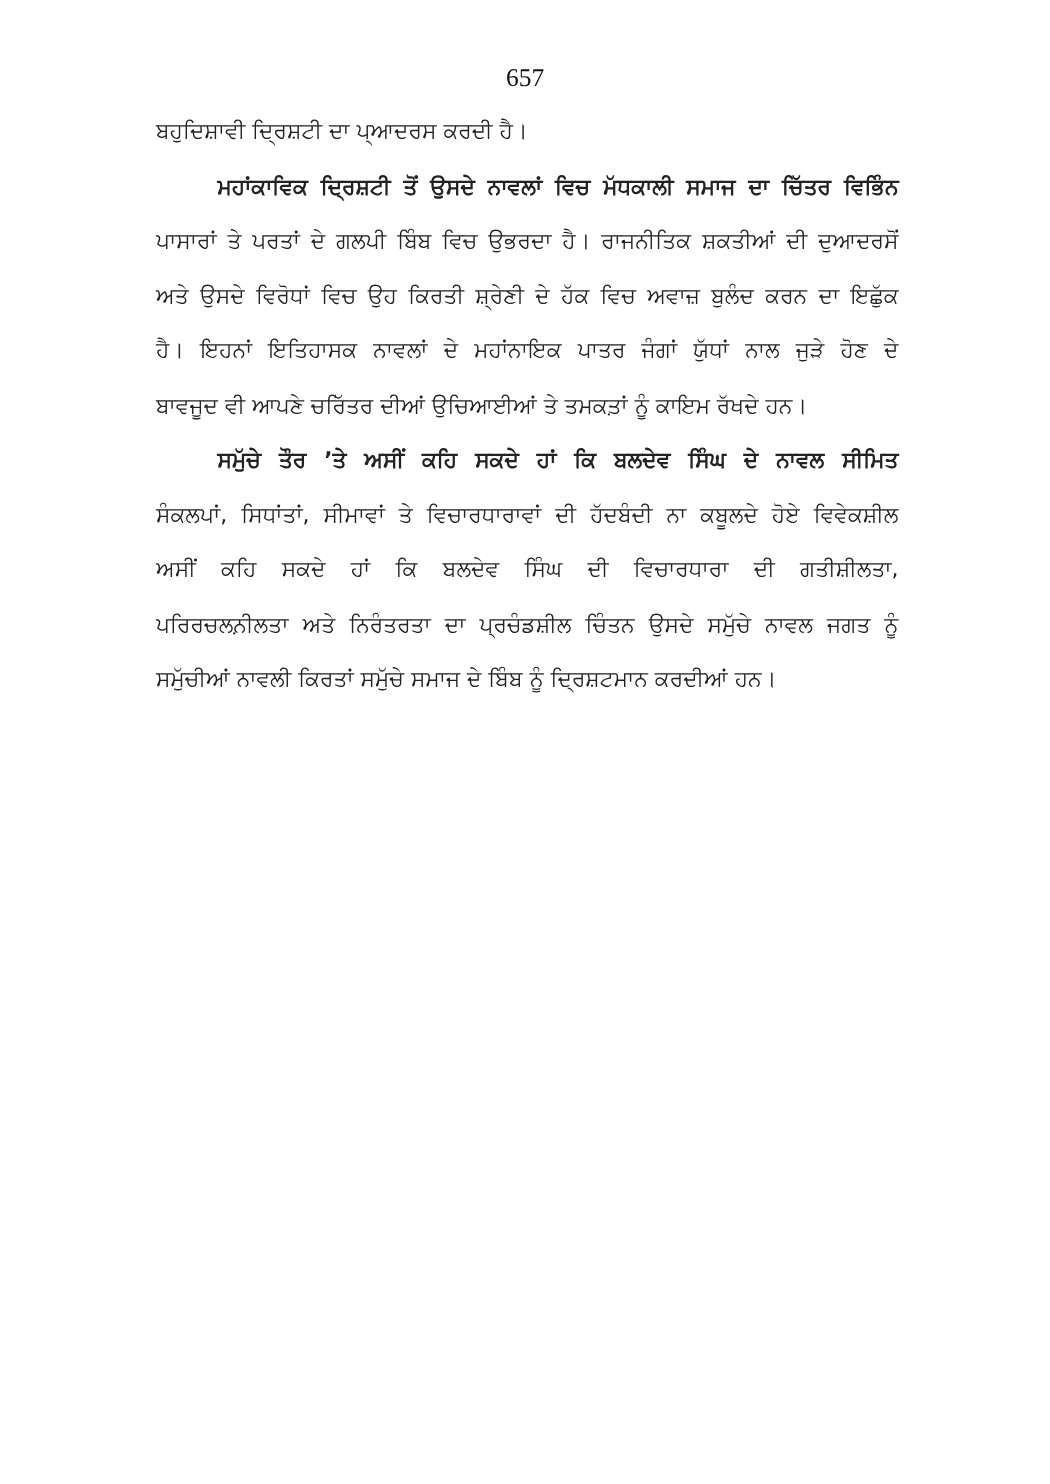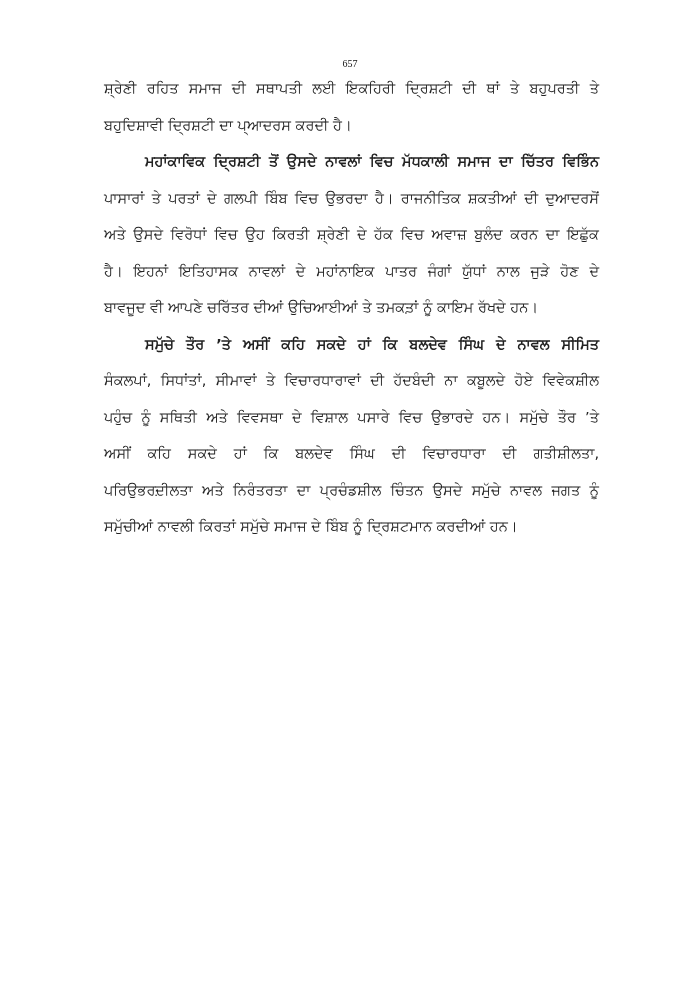--- a/index.html
+++ b/index.html
@@ -9,26 +9,26 @@
     }
     body {
       width: 700px;
       height: 989px;
       position: relative;
       overflow: hidden;
       color: #1a1a1a;
     }
     .page-number {
       position: absolute;
-      top: 58px;
+      top: 42px;
       left: 0;
       width: 700px;
       text-align: center;
       font-family: "Liberation Serif", serif;
-      font-size: 10px;
+      font-size: 17px;
       color: #111;
     }
     .text-body {
       position: absolute;
       top: 70px;
       left: 104px;
       width: 495px;
       font-family: "DejaVu Sans", sans-serif;
       font-size: 14.5px;
       color: #222;
@@ -50,34 +50,32 @@
     }
   </style>
 </head>
 <body>
 
 <div class="page-number">657</div>
 
 <div class="text-body">
 
   <div class="paragraph">
-    <div class="line">ਸ਼੍ਰੇਣੀ ਰਹਿਤ ਸਮਾਜ ਦੀ ਸਥਾਪਤੀ ਲਈ ਇਕਹਿਰੀ ਦ੍ਰਿਸ਼ਟੀ ਦੀ ਥਾਂ ਤੇ ਬਹੁਪਰਤੀ ਤੇ</div>
     <div class="line last">ਬਹੁਦਿਸ਼ਾਵੀ ਦ੍ਰਿਸ਼ਟੀ ਦਾ ਪ੍ਆਦਰਸ ਕਰਦੀ ਹੈ।</div>
   </div>
 
   <div class="paragraph">
     <div class="line indent">ਮਹਾਂਕਾਵਿਕ ਦ੍ਰਿਸ਼ਟੀ ਤੋਂ ਉਸਦੇ ਨਾਵਲਾਂ ਵਿਚ ਮੱਧਕਾਲੀ ਸਮਾਜ ਦਾ ਚਿੱਤਰ ਵਿਭਿੰਨ</div>
     <div class="line">ਪਾਸਾਰਾਂ ਤੇ ਪਰਤਾਂ ਦੇ ਗਲਪੀ ਬਿੰਬ ਵਿਚ ਉਭਰਦਾ ਹੈ। ਰਾਜਨੀਤਿਕ ਸ਼ਕਤੀਆਂ ਦੀ ਦੁਆਦਰਸੋਂ</div>
     <div class="line">ਅਤੇ ਉਸਦੇ ਵਿਰੋਧਾਂ ਵਿਚ ਉਹ ਕਿਰਤੀ ਸ਼੍ਰੇਣੀ ਦੇ ਹੱਕ ਵਿਚ ਅਵਾਜ਼ ਬੁਲੰਦ ਕਰਨ ਦਾ ਇਛੁੱਕ</div>
     <div class="line">ਹੈ। ਇਹਨਾਂ ਇਤਿਹਾਸਕ ਨਾਵਲਾਂ ਦੇ ਮਹਾਂਨਾਇਕ ਪਾਤਰ ਜੰਗਾਂ ਯੁੱਧਾਂ ਨਾਲ ਜੁੜੇ ਹੋਣ ਦੇ</div>
     <div class="line last">ਬਾਵਜੂਦ ਵੀ ਆਪਣੇ ਚਰਿੱਤਰ ਦੀਆਂ ਉਚਿਆਈਆਂ ਤੇ ਤਮਕਤ਼ਾਂ ਨੂੰ ਕਾਇਮ ਰੱਖਦੇ ਹਨ।</div>
   </div>
 
   <div class="paragraph">
     <div class="line indent">ਸਮੁੱਚੇ ਤੌਰ ’ਤੇ ਅਸੀਂ ਕਹਿ ਸਕਦੇ ਹਾਂ ਕਿ ਬਲਦੇਵ ਸਿੰਘ ਦੇ ਨਾਵਲ ਸੀਮਿਤ</div>
     <div class="line">ਸੰਕਲਪਾਂ, ਸਿਧਾਂਤਾਂ, ਸੀਮਾਵਾਂ ਤੇ ਵਿਚਾਰਧਾਰਾਵਾਂ ਦੀ ਹੱਦਬੰਦੀ ਨਾ ਕਬੂਲਦੇ ਹੋਏ ਵਿਵੇਕਸ਼ੀਲ</div>
-    <div class="line">ਪਹੁੰਚ ਨੂੰ ਸਥਿਤੀ ਅਤੇ ਵਿਵਸਥਾ ਦੇ ਵਿਸ਼ਾਲ ਪਸਾਰੇ ਵਿਚ ਉਭਾਰਦੇ ਹਨ। ਸਮੁੱਚੇ ਤੌਰ ’ਤੇ</div>
     <div class="line">ਅਸੀਂ ਕਹਿ ਸਕਦੇ ਹਾਂ ਕਿ ਬਲਦੇਵ ਸਿੰਘ ਦੀ ਵਿਚਾਰਧਾਰਾ ਦੀ ਗਤੀਸ਼ੀਲਤਾ,</div>
-    <div class="line">ਪਰਿਉਭਰਦ਼ੀਲਤਾ ਅਤੇ ਨਿਰੰਤਰਤਾ ਦਾ ਪ੍ਰਚੰਡਸ਼ੀਲ ਚਿੰਤਨ ਉਸਦੇ ਸਮੁੱਚੇ ਨਾਵਲ ਜਗਤ ਨੂੰ</div>
+    <div class="line">ਪਰਿਰਚਲਨ਼ੀਲਤਾ ਅਤੇ ਨਿਰੰਤਰਤਾ ਦਾ ਪ੍ਰਚੰਡਸ਼ੀਲ ਚਿੰਤਨ ਉਸਦੇ ਸਮੁੱਚੇ ਨਾਵਲ ਜਗਤ ਨੂੰ</div>
     <div class="line last">ਸਮੁੱਚੀਆਂ ਨਾਵਲੀ ਕਿਰਤਾਂ ਸਮੁੱਚੇ ਸਮਾਜ ਦੇ ਬਿੰਬ ਨੂੰ ਦ੍ਰਿਸ਼ਟਮਾਨ ਕਰਦੀਆਂ ਹਨ।</div>
   </div>
 
 </div>
 
 </body></html>

